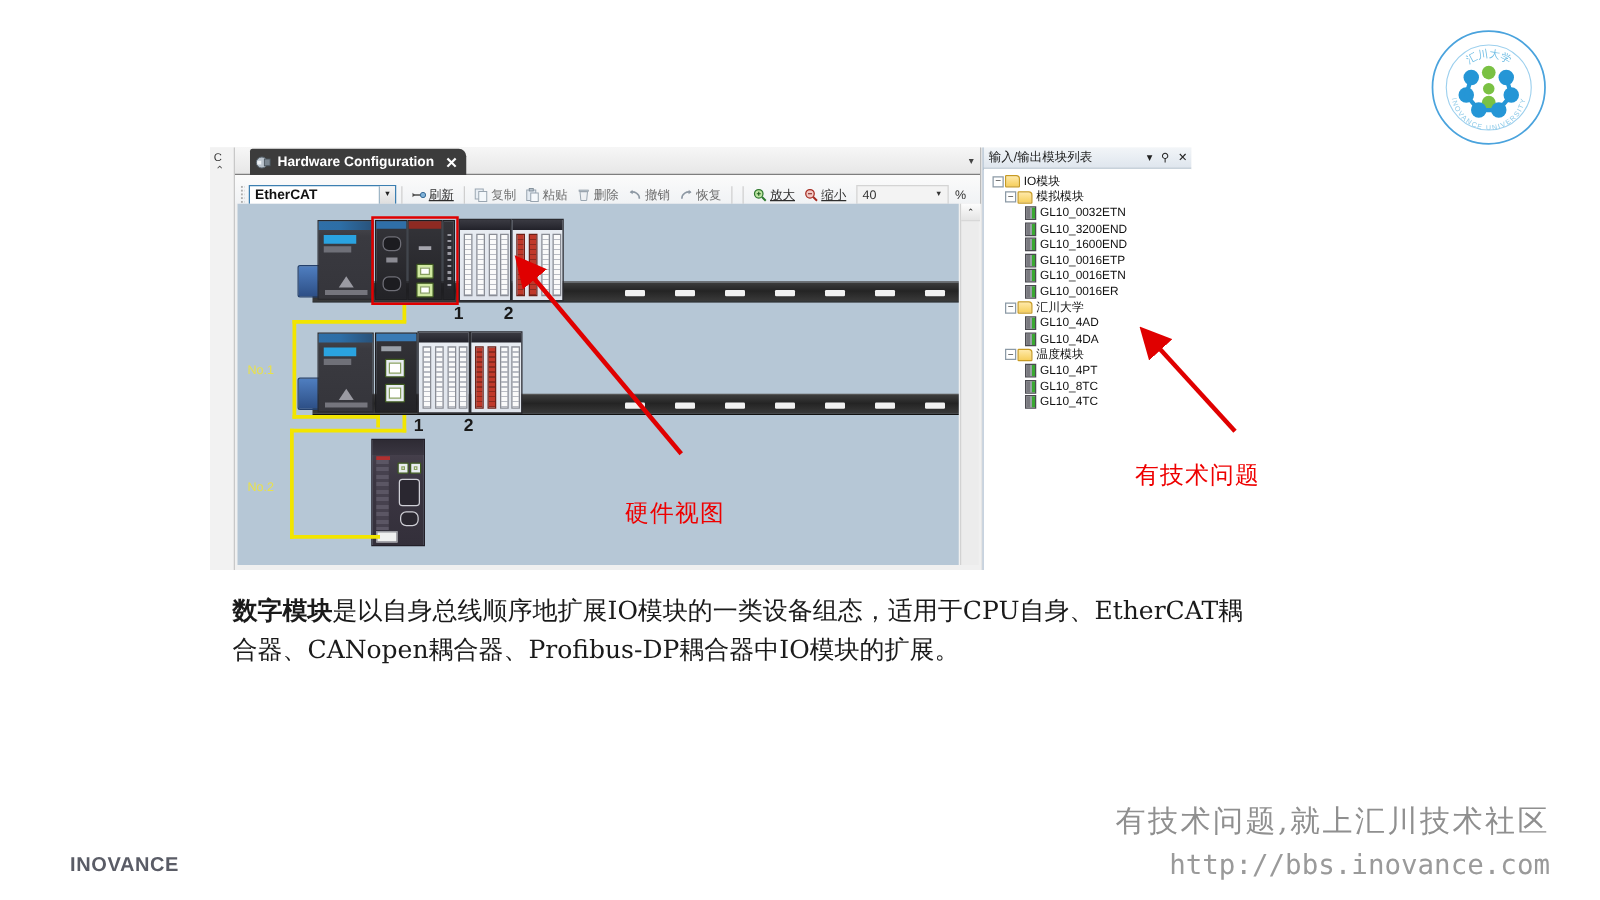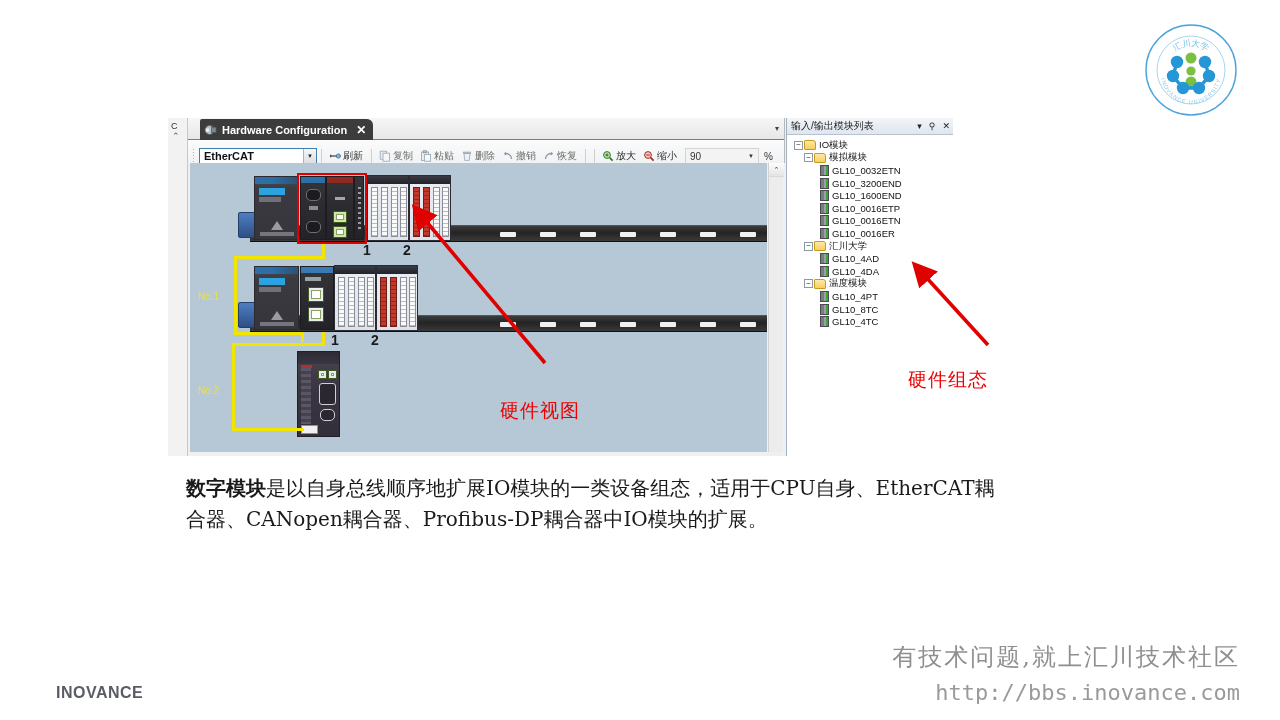--- a/index.html
+++ b/index.html
@@ -120,21 +120,21 @@
     display:flex; align-items:center; justify-content:center;
     font-size: 6px; color:#222;
   }
   .tb-sep { width:1px; height:15px; background:#cfcfcf; margin: 0 4px; }
   .tb-btn {
     display:flex; align-items:center; gap:2px;
     font-size: 10px; color: #6e6e6e;
     padding: 1px 3px; margin-right: 1px;
     font-family: "Liberation Sans", sans-serif;
   }
-  .tb-btn.enabled { color:#2f2f2f; }
+  .tb-btn.enabled { color:#2f2f2f;text-decoration:underline; }
   .tb-ico { width: 12px; height: 12px; display:inline-block; }
   #zoom-combo {
     width: 74px; height: 16px; margin-left: 4px;
     background: #f3f3f3; border: 1px solid #d4d4d4;
     display:flex; align-items:center;
     font-size: 10px; color:#333; padding-left: 4px;
     position: relative;
   }
   #zoom-combo .cb-arrow2 { position:absolute; right:4px; top:4px; font-size:6px; color:#333;}
   #pct { font-size: 10px; color:#333; margin-left:5px; }
@@ -470,21 +470,21 @@
             <svg width="12" height="12" viewBox="0 0 12 12">
               <circle cx="5" cy="5" r="3.4" fill="#f3c8c4" stroke="#a52a1f" stroke-width="1"></circle>
               <path d="M7.6 7.6 L10.6 10.6" stroke="#a52a1f" stroke-width="1.6"></path>
               <path d="M3.4 5 h3.2" stroke="#7e1b13" stroke-width="0.9"></path>
             </svg>
           </span>
           <span>缩小</span>
         </div>
 
         <div id="zoom-combo">
-          <span>90</span>
+          <span>40</span>
           <span class="cb-arrow2">▼</span>
         </div>
         <span id="pct">%</span>
       </div>
 
       <div id="canvas-wrap">
         <div id="canvas">
 
           <div class="rail" style="left:60px; top:62px; width:520px;">
             <div class="slot" style="left:250px;"></div>
@@ -725,21 +725,21 @@
   </div>
 
   <svg style="position:absolute; left:880px; top:250px;" width="130" height="120" viewBox="0 0 130 120">
     <defs>
       <marker id="ah2" markerWidth="7" markerHeight="7" refX="5.6" refY="3.5" orient="auto">
         <path d="M0,0 L7,3.5 L0,7 Z" fill="#e00000"></path>
       </marker>
     </defs>
     <line x1="108" y1="95" x2="35" y2="15" stroke="#e00000" stroke-width="3.6" marker-end="url(#ah2)"></line>
   </svg>
-  <div class="ann-text" style="left:908px; top:367px;">硬件组态</div>
+  <div class="ann-text" style="left:908px; top:367px;">有技术问题</div>
 
   <div id="body-text"><b>数字模块</b><span>是以自身总线顺序地扩展IO模块的一类设备组态，适用于CPU自身、EtherCAT耦合器、CANopen耦合器、Profibus-DP耦合器中IO模块的扩展。</span></div>
 
   <div id="brand">INOVANCE</div>
   <div id="foot-url">http://bbs.inovance.com</div>
   <div id="foot-cn">有技术问题,就上汇川技术社区</div>
 
 </div>
 
 </body></html>

